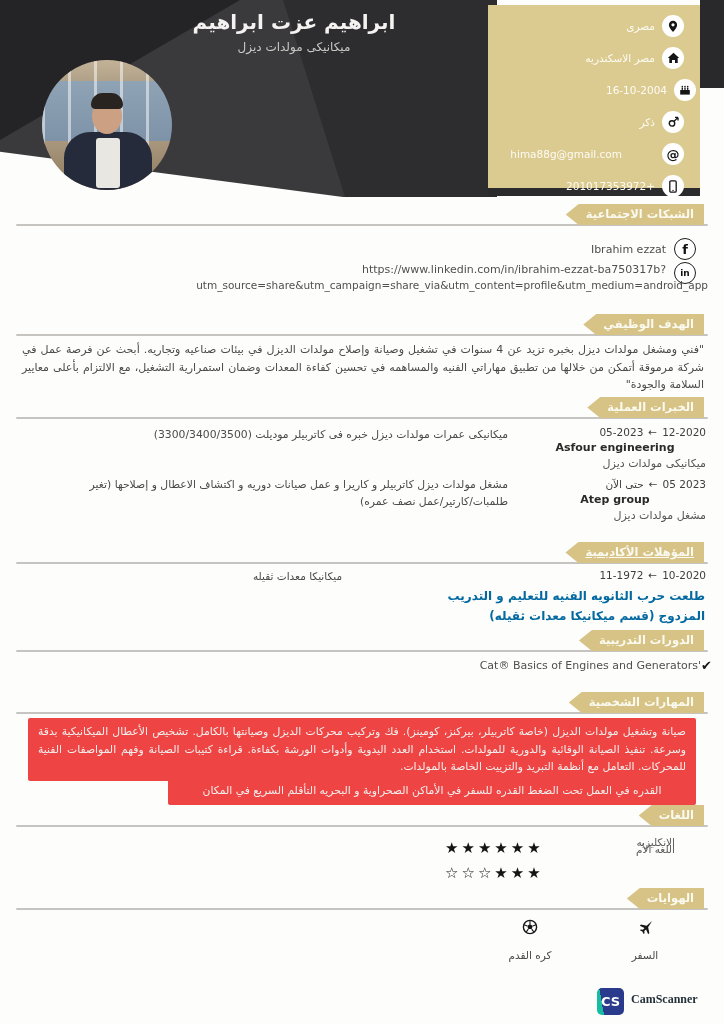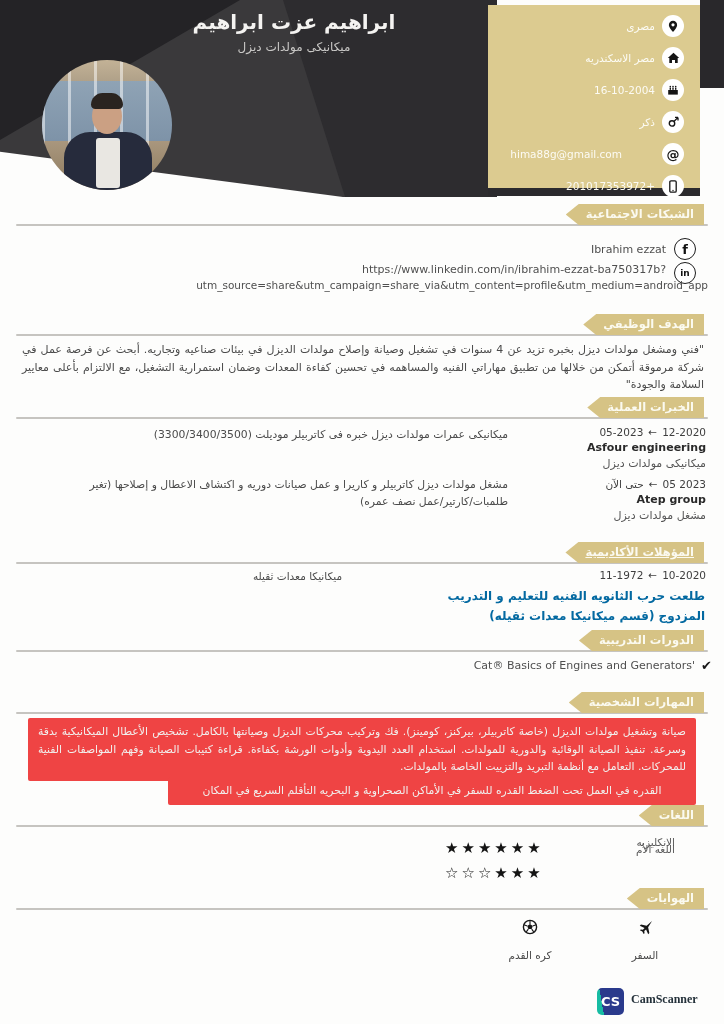--- a/index.html
+++ b/index.html
@@ -47,30 +47,30 @@
   .soc-ic{width:22px;height:22px;border-radius:50%;background:#fff;border:1.6px solid #1c1c1c;
           box-sizing:border-box;display:flex;align-items:center;justify-content:center;
           font-weight:bold;color:#111;}
   .soc-txt{text-align:right;font-size:11px;color:#4f4f4f;}
 
   .para{direction:rtl;text-align:justify;font-size:11px;line-height:17.5px;color:#4a4a4a;}
 
   
   .xp-right{left:524px;width:182px;text-align:right;direction:rtl;}
   .dateline{display:flex;direction:ltr;justify-content:flex-end;gap:5px;font-size:10.5px;color:#3e3e3e;}
-  .company{font-size:11px;font-weight:bold;color:#2a2a2a;margin-top:3px;}
+  .company{font-size:11px;font-weight:bold;color:#2a2a2a;margin-top:3px;text-align:center;}
   .role{font-size:11px;color:#555;margin-top:3px;}
   .desc{direction:rtl;text-align:right;font-size:10.8px;line-height:16.5px;color:#4a4a4a;}
 
   .school{left:405px;width:300px;direction:rtl;text-align:right;font-size:12px;font-weight:bold;
           color:#0369a1;line-height:20px;}
   .field{left:235px;width:125px;direction:rtl;text-align:center;font-size:10.5px;color:#4a4a4a;}
 
   .course{left:300px;width:412px;display:flex;direction:ltr;justify-content:flex-end;
-          align-items:center;gap:6px;font-size:11px;color:#4f4f4f;}
+          align-items:center;font-size:11px;color:#4f4f4f;}
   .course .chk{font-size:13px;color:#161616;}
 
   .skillblock{background:#ef4444;color:#f1f0ee;direction:rtl;font-size:10.8px;
               line-height:17.5px;padding:5px 10px;box-sizing:border-box;border-radius:2px;}
 
   .lang-label{left:560px;width:115px;text-align:right;direction:rtl;font-size:10.5px;color:#5a5a5a;}
   .lang-stars{left:445px;width:125px;direction:ltr;text-align:left;font-size:15px;
               letter-spacing:3px;color:#141414;white-space:nowrap;}
 
   .hobby{width:84px;text-align:center;}
@@ -118,21 +118,21 @@
     </span>
   </div>
   <div class="abs c-row" style="top:46px;">
     <span class="c-txt">مصر الاسكندريه</span>
     <span class="c-ic">
       <svg width="13" height="12" viewBox="0 0 13 12">
           <path d="M.8 6L6.5.8 12.2 6h-1.5v5H8V8H5v3H2.3V6z" fill="#151515"></path>
         </svg>
     </span>
   </div>
-  <div class="abs c-row" style="top:78px;">
+  <div class="abs c-row" style="top:78px;margin-left:12px;">
     <span class="c-txt">16-10-2004</span>
     <span class="c-ic">
       <svg width="12" height="12" viewBox="0 0 12 12">
           <rect x="1.2" y="6" width="9.6" height="4.6" fill="#151515"></rect>
           <rect x="2.6" y="3.6" width="1.4" height="2.2" fill="#151515"></rect>
           <rect x="5.3" y="3.6" width="1.4" height="2.2" fill="#151515"></rect>
           <rect x="8" y="3.6" width="1.4" height="2.2" fill="#151515"></rect>
           <circle cx="3.3" cy="2.6" r=".8" fill="#151515"></circle>
           <circle cx="6" cy="2.6" r=".8" fill="#151515"></circle>
           <circle cx="8.7" cy="2.6" r=".8" fill="#151515"></circle>

